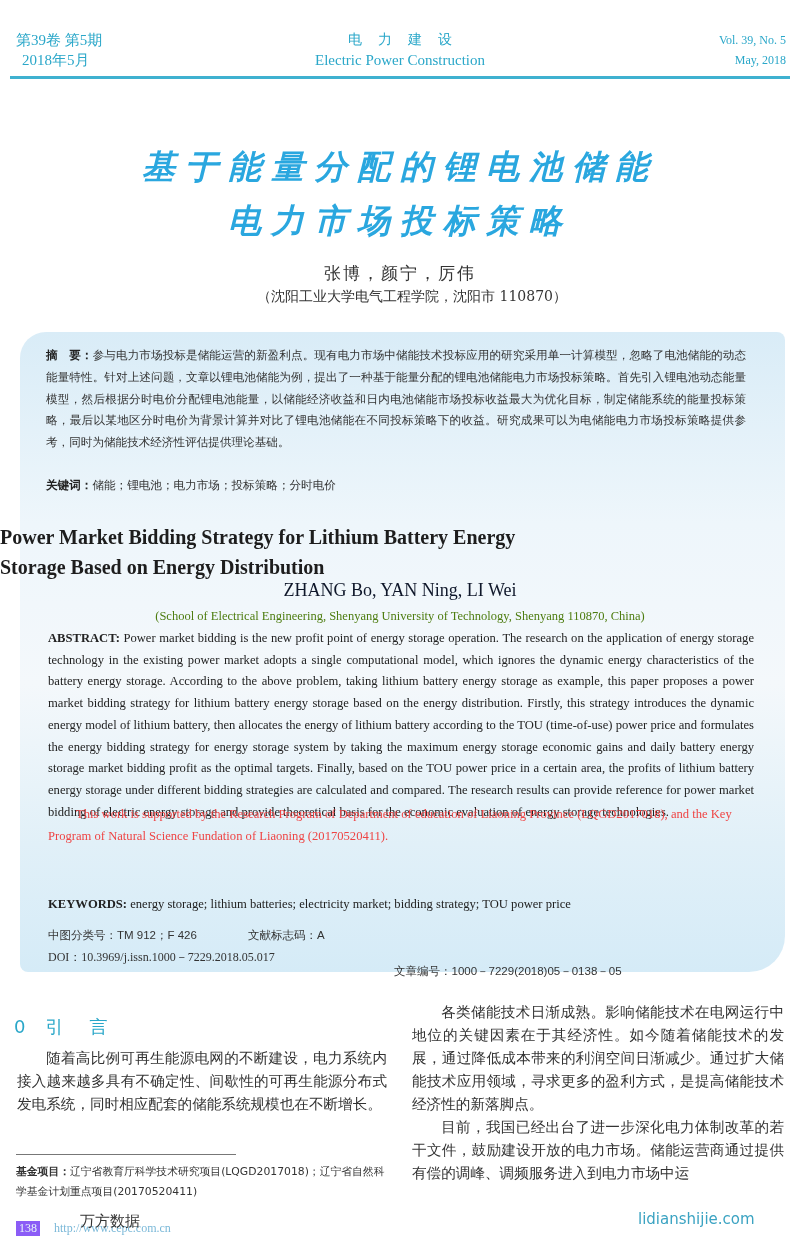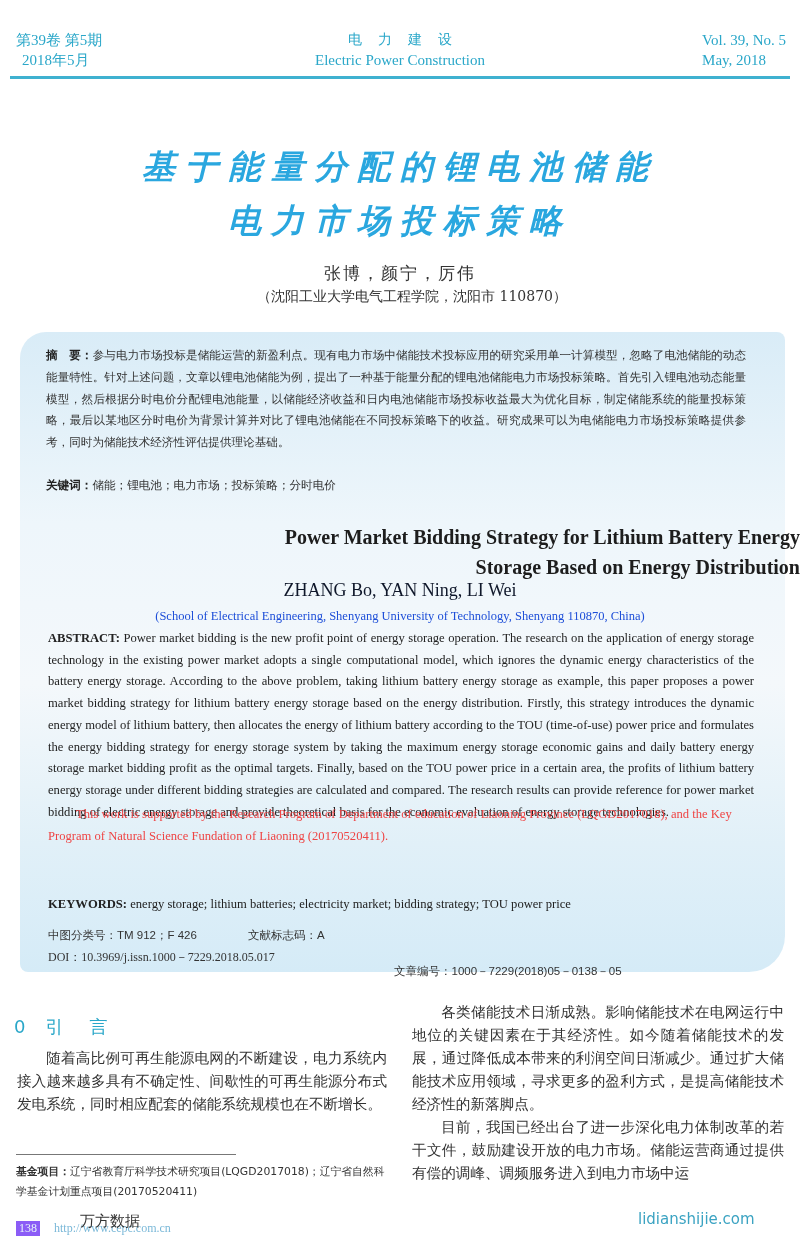--- a/index.html
+++ b/index.html
@@ -4,42 +4,42 @@
   <style>
     * { margin: 0; padding: 0; box-sizing: border-box; }
     html, body { width: 800px; height: 1254px; background: #ffffff; overflow: hidden; }
     body { position: relative; font-family: "DejaVu Serif", "Liberation Serif", serif; color: #222; }
 
     .header { position: absolute; left: 0; top: 0; width: 800px; height: 80px; }
     .hdr-left { position: absolute; left: 16px; top: 30px; color: #2aa7c9; font-family: "Liberation Serif", serif; font-size: 15px; line-height: 20px; }
     .hdr-left .l2 { padding-left: 6px; }
     .hdr-center { position: absolute; left: 0; width: 800px; top: 30px; text-align: center; color: #2aa7c9; font-family: "Liberation Serif", serif; font-size: 15px; line-height: 20px; }
     .hdr-center .cn { letter-spacing: 16px; padding-left: 16px; font-size: 14px; }
-    .hdr-right { position: absolute; right: 14px; top: 30px; color: #2aa7c9; font-family: "Liberation Serif", serif; font-size: 15px; line-height: 20px; }
+    .hdr-right { position: absolute; right: 14px; top: 30px; text-align: right; color: #2aa7c9; font-family: "Liberation Serif", serif; font-size: 12px; line-height: 20px; }
     .hdr-rule { position: absolute; left: 10px; right: 10px; top: 76px; height: 3px; background: #3fb1d0; }
 
     .title-block { position: absolute; left: 0; top: 140px; width: 800px; text-align: center; }
     .title-line { color: #2aa7df; font-family: "DejaVu Sans", sans-serif; font-weight: bold; font-size: 33px; line-height: 54px; letter-spacing: 10px; font-style: italic; }
 
     .authors { position: absolute; left: 0; top: 262px; width: 800px; text-align: center; font-size: 17px; letter-spacing: 2px; color: #333; }
     .affil { position: absolute; left: 0; top: 288px; width: 800px; text-align: center; font-size: 14px; color: #333; padding-left: 24px; }
 
     .abstract-box {
       position: absolute; left: 20px; top: 332px; width: 765px; height: 640px;
       background: linear-gradient(180deg, #d9ecf7 0%, #eef6fb 30%, #f4f8fb 55%, #e1f0f8 80%, #d5ebf7 100%);
       border-radius: 26px 8px 36px 8px;
     }
     .cn-abs { position: absolute; left: 46px; top: 345px; width: 700px; font-family: "DejaVu Sans", sans-serif; font-size: 11.6px; line-height: 21.8px; color: #333; text-align: justify; }
     .cn-abs b { font-weight: bold; color: #222; }
     .cn-kw { position: absolute; left: 46px; top: 478px; width: 700px; font-family: "DejaVu Sans", sans-serif; font-size: 11.6px; color: #333; }
     .cn-kw b { font-weight: bold; color: #222; }
 
-    .en-title { position: absolute; left: 0; top: 522px; width: 800px; text-align: right; font-family: "Liberation Serif", serif; font-weight: bold; font-size: 20px; line-height: 30px; color: #1d1d1d; }
+    .en-title { position: absolute; left: 0; top: 522px; width: 800px; text-align: left; font-family: "Liberation Serif", serif; font-weight: bold; font-size: 20px; line-height: 30px; color: #1d1d1d; }
     .en-authors { position: absolute; left: 0; top: 580px; width: 800px; text-align: center; font-family: "Liberation Serif", serif; font-size: 18px; color: #0f172a; }
-    .en-affil { position: absolute; left: 0; top: 609px; width: 800px; text-align: center; font-family: "Liberation Serif", serif; font-size: 12.5px; color: #1d4ed8; }
+    .en-affil { position: absolute; left: 0; top: 609px; width: 800px; text-align: center; font-family: "Liberation Serif", serif; font-size: 12.5px; color: #4d7c0f; }
 
     .en-abs { position: absolute; left: 48px; top: 628px; width: 706px; font-family: "Liberation Serif", serif; font-size: 12.6px; line-height: 21.7px; color: #222; text-align: justify; }
     .en-abs b { font-weight: bold; }
     .en-support { position: absolute; left: 48px; top: 804px; width: 706px; font-family: "Liberation Serif", serif; font-size: 12.6px; line-height: 21.7px; color: #ef4444; text-indent: 28px; }
     .en-kw { position: absolute; left: 48px; top: 897px; width: 706px; font-family: "Liberation Serif", serif; font-size: 12.6px; color: #222; }
     .en-kw b { font-weight: bold; }
 
     .meta1 { position: absolute; left: 48px; top: 928px; width: 706px; font-family: "Liberation Sans", sans-serif; font-size: 11.5px; color: #333; }
     .meta1 span { display: inline-block; }
     .meta1 .m2 { position: absolute; left: 200px; }

